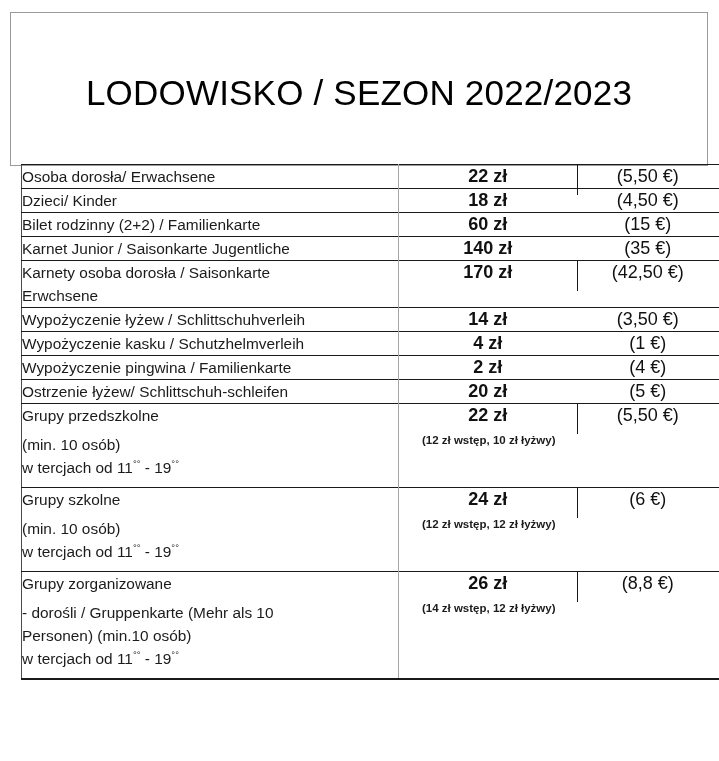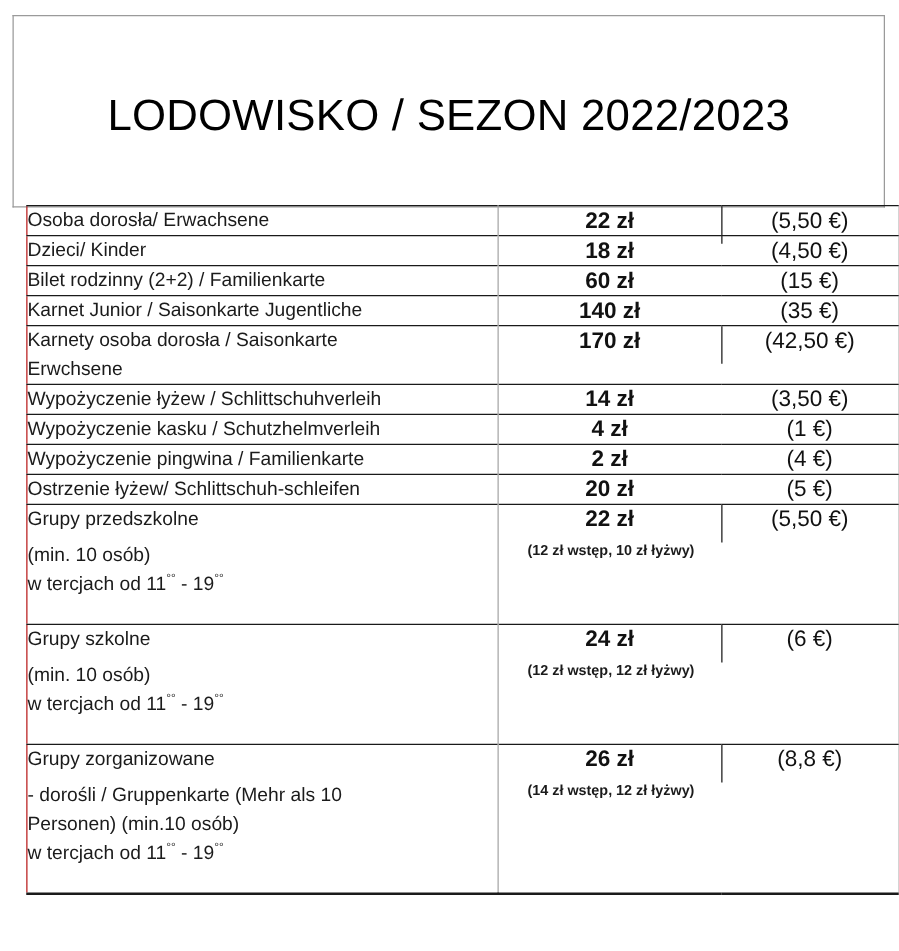--- a/index.html
+++ b/index.html
@@ -142,21 +142,21 @@
     text-align: center;
     color: #1b1b1b;
     white-space: nowrap;
     padding-left: 2px;
     margin-top: 6px;
   }
 
   .sup { font-size: 0.62em; vertical-align: super; line-height: 0; }
 
   
-  .grp .c-label { padding-bottom: 20px; }
+  .grp .c-label { padding-bottom: 8px; }
   .tall-pad { height: 26px; }
 </style>
 </head>
 <body>
 
 <div class="page">
 
   <table class="price-table">
     <tbody>
         <tr>

